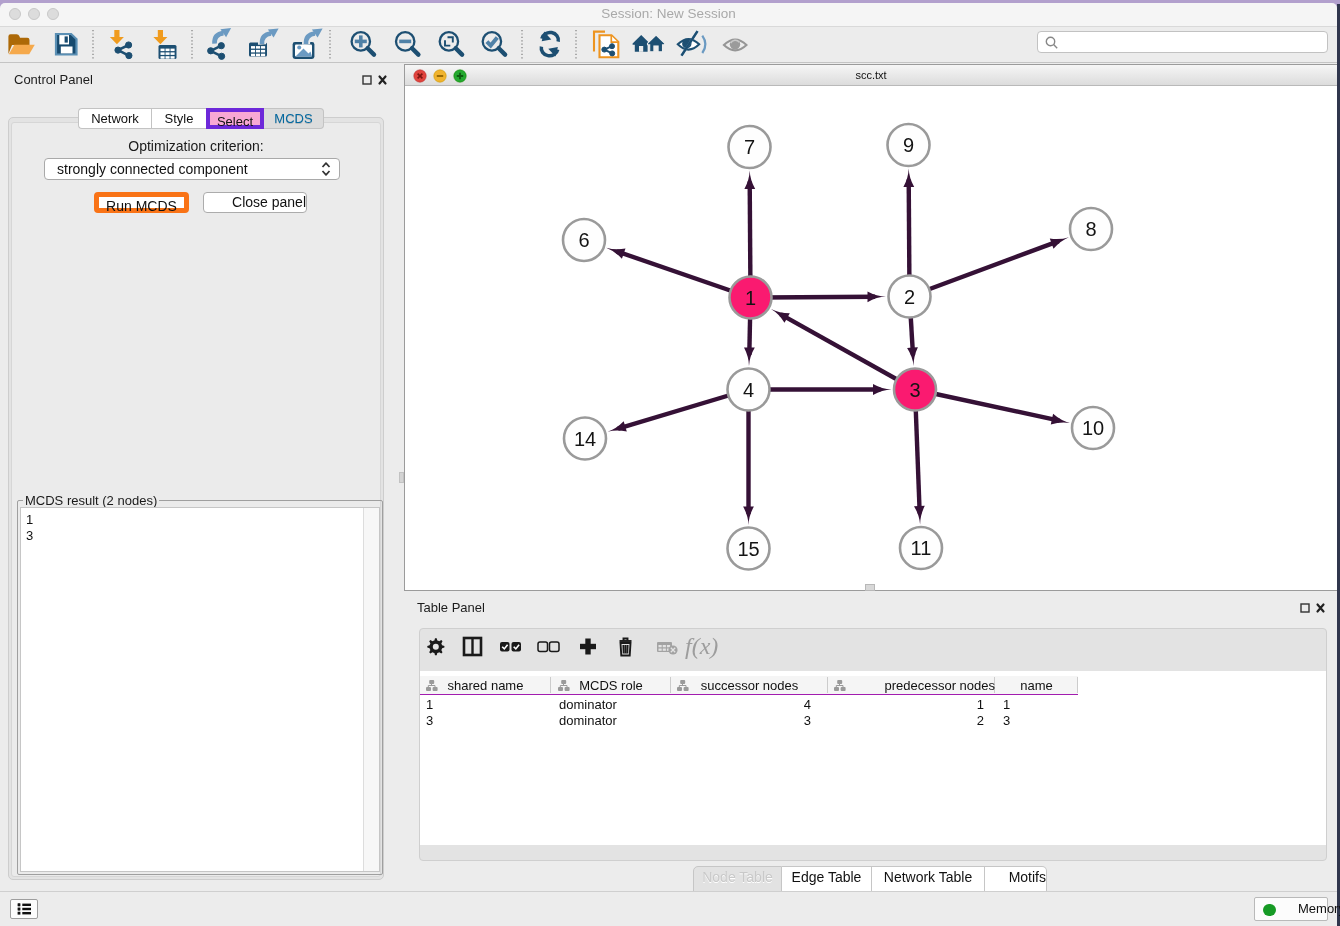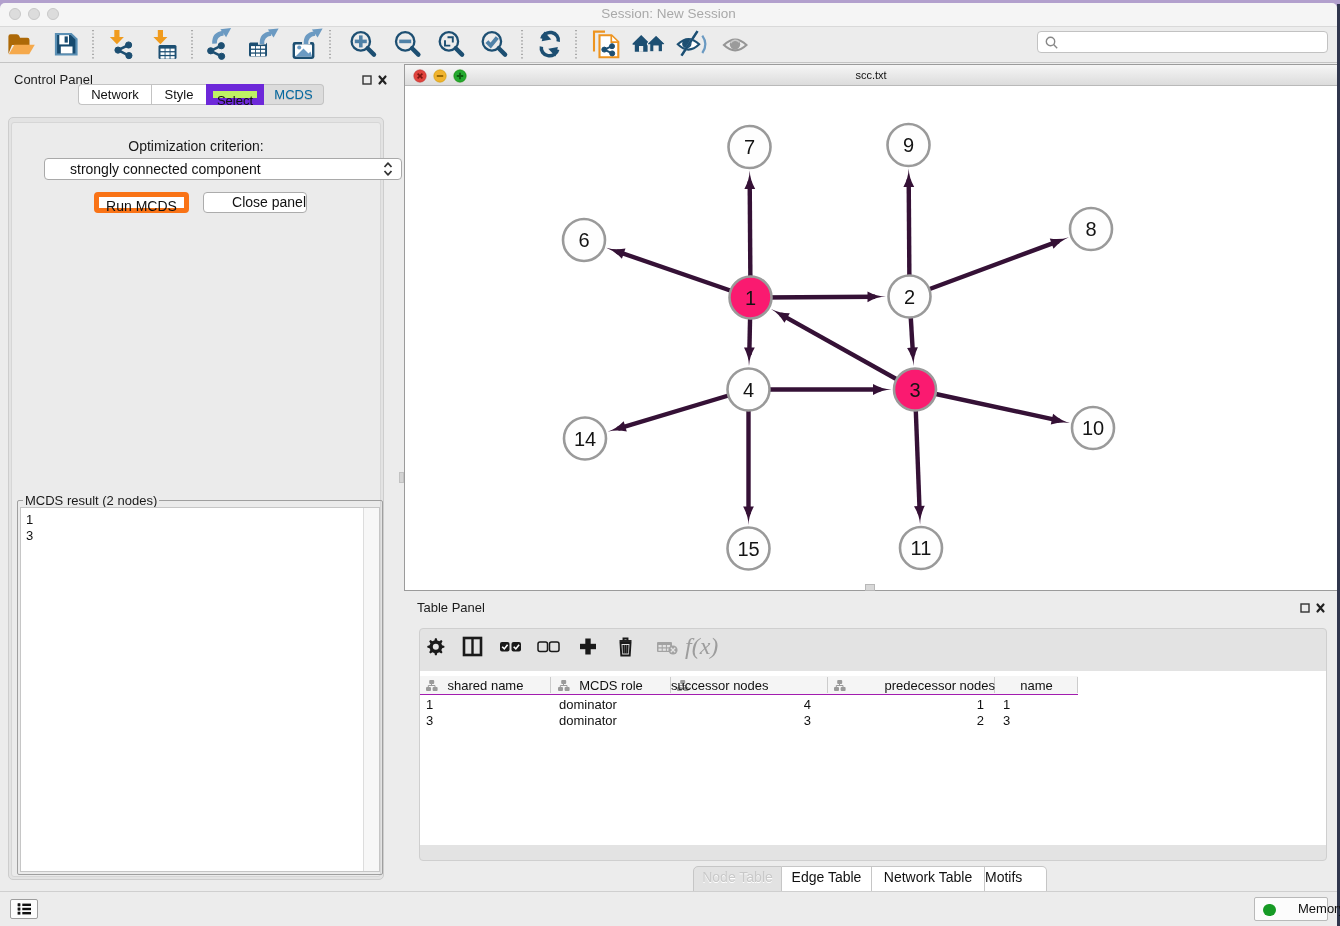--- a/index.html
+++ b/index.html
@@ -167,30 +167,30 @@
 
 <div class="abs" style="left:14px;top:72px;font-size:13px;color:#1c1c1c">Control Panel</div>
 <svg class="abs" width="28" height="14" style="left:361px;top:73px" viewBox="0 0 28 14">
 <rect x="2" y="3" width="8" height="8" fill="none" stroke="#333" stroke-width="1.4"></rect>
 <path d="M18.5 3.5 L24.5 10.5 M24.5 3.5 L18.5 10.5" stroke="#222" stroke-width="2.2" stroke-linecap="round"></path>
 </svg>
 
 <div class="abs" style="left:8px;top:117px;width:376px;height:763px;background:#e3e3e3;border:1px solid #cdcdcd;border-radius:5px"></div>
 <div class="abs" style="left:11px;top:122px;width:370px;height:755px;background:#ebebeb;border:1px solid #d6d6d6;border-radius:3px"></div>
 
-<div class="abs" style="left:78px;top:84px;height:21px;display:flex;font-size:13px">
+<div class="abs" style="left:78px;top:108px;height:21px;display:flex;font-size:13px">
 <div style="width:73px;background:#fff;border:1px solid #c3c3c3;border-right:none;border-radius:4px 0 0 4px;text-align:center;line-height:20px;color:#111">Network</div>
 <div style="width:55px;background:#fff;border:1px solid #c3c3c3;border-right:none;text-align:center;line-height:20px;color:#111">Style</div>
-<div style="width:58px;background:#bef264;border:7px solid #6d28d9;text-align:center;line-height:20px;color:#111">Select</div>
+<div style="width:58px;background:#f9a8d4;border:4px solid #6d28d9;text-align:center;line-height:20px;color:#111">Select</div>
 <div style="width:60px;background:#dcdcdc;border:1px solid #c3c3c3;border-left:none;border-radius:0 4px 4px 0;text-align:center;line-height:20px;color:#0369a1;text-shadow:0 1px 0 #bbb">MCDS</div>
 </div>
 
 <div class="abs" style="left:0;top:138px;width:392px;text-align:center;font-size:14px;color:#1a1a1a">Optimization criterion:</div>
 
-<div class="abs" style="left:44px;top:158px;width:358px;height:22px;background:#fff;border:1px solid #a9a9a9;border-radius:4px;font-size:14px;color:#111;line-height:20px;padding-left:25px">strongly connected component
+<div class="abs" style="left:44px;top:158px;width:296px;height:22px;background:#fff;border:1px solid #a9a9a9;border-radius:4px;font-size:14px;color:#111;line-height:20px;padding-left:12px">strongly connected component
 <svg width="12" height="16" style="position:absolute;right:7px;top:2px" viewBox="0 0 12 16">
       <path d="M2.5 6 L6 2.2 L9.5 6" fill="none" stroke="#333" stroke-width="1.7" stroke-linejoin="round"></path>
       <path d="M2.5 10 L6 13.8 L9.5 10" fill="none" stroke="#333" stroke-width="1.7" stroke-linejoin="round"></path>
     </svg>
 </div>
 
 <div class="abs" style="left:94px;top:192px;width:95px;height:21px;background:#fff;border:5px solid #f97316;border-radius:4px;text-align:center;font-size:14px;color:#111;line-height:19px">Run MCDS</div>
 <div class="abs" style="left:203px;top:192px;width:104px;height:21px;background:#fff;border:1px solid #acacac;border-radius:4px;text-align:right;font-size:14px;color:#111;line-height:19px">Close panel</div>
 
 <div class="abs" style="left:17px;top:500px;width:366px;height:375px;border:1px solid #9f9f9f;border-radius:2px"></div>
@@ -359,21 +359,21 @@
   <g stroke="#cccccc">
         <line x1="130.5" y1="1" x2="130.5" y2="17"></line>
         <line x1="250.5" y1="1" x2="250.5" y2="17"></line>
         <line x1="407.5" y1="1" x2="407.5" y2="17"></line>
         <line x1="574.5" y1="1" x2="574.5" y2="17"></line>
         <line x1="657.5" y1="1" x2="657.5" y2="17"></line>
       </g>
  </svg>
  <div style="position:absolute;left:0;top:2px;width:131px;text-align:center">shared name</div>
  <div style="position:absolute;left:131px;top:2px;width:120px;text-align:center">MCDS role</div>
- <div style="position:absolute;left:251px;top:2px;width:157px;text-align:left">successor nodes</div>
+ <div style="position:absolute;left:251px;top:2px;width:157px;text-align:center">successor nodes</div>
  <div style="position:absolute;left:408px;top:2px;width:167px;text-align:right">predecessor nodes</div>
  <div style="position:absolute;left:575px;top:2px;width:83px;text-align:center">name</div>
 </div>
 <div class="abs" id="trows" style="left:420px;top:696px;width:906px;font-size:13px;color:#111">
  <div style="position:relative;height:16px">
   <div style="position:absolute;left:6px;top:1px">1</div>
   <div style="position:absolute;left:139px;top:1px">dominator</div>
   <div style="position:absolute;left:251px;top:1px;width:140px;text-align:right">4</div>
   <div style="position:absolute;left:408px;top:1px;width:156px;text-align:right">1</div>
   <div style="position:absolute;left:583px;top:1px">1</div>
@@ -384,21 +384,21 @@
   <div style="position:absolute;left:251px;top:1px;width:140px;text-align:right">3</div>
   <div style="position:absolute;left:408px;top:1px;width:156px;text-align:right">2</div>
   <div style="position:absolute;left:583px;top:1px">3</div>
  </div>
 </div>
 
 <div class="abs" style="left:693px;top:866px;height:32px;display:flex;font-size:14px">
 <div style="width:89px;background:#e2e2e2;border:1px solid #c6c6c6;border-radius:5px 0 0 5px;text-align:center;line-height:20px;color:#c9c9c9;text-shadow:0 1px 0 #fff">Node Table</div>
 <div style="width:90px;background:#fff;border:1px solid #c6c6c6;border-left:none;text-align:center;line-height:20px;color:#111">Edge Table</div>
 <div style="width:113px;background:#fff;border:1px solid #c6c6c6;border-left:none;text-align:center;line-height:20px;color:#111">Network Table</div>
-<div style="width:62px;background:#fff;border:1px solid #c6c6c6;border-left:none;border-radius:0 5px 5px 0;text-align:left;line-height:20px;color:#111">Motifs</div>
+<div style="width:62px;background:#fff;border:1px solid #c6c6c6;border-left:none;border-radius:0 5px 5px 0;text-align:right;line-height:20px;color:#111">Motifs</div>
 </div>
 
 <div class="abs" style="left:0;top:891px;width:1337px;height:35px;background:#ececec;border-top:1px solid #cfcfcf"></div>
 <div class="abs" style="left:10px;top:899px;width:28px;height:20px;background:#fcfcfc;border:1px solid #9e9e9e;border-radius:2px">
 <svg width="26" height="18" viewBox="0 0 26 18">
       <line x1="8" y1="3" x2="8" y2="15" stroke="#111" stroke-width="0.8" stroke-dasharray="1,1.4"></line>
       <g fill="#111">
         <rect x="6.6" y="3.4" width="2.8" height="2.8"></rect>
         <rect x="6.6" y="7.6" width="2.8" height="2.8"></rect>
         <rect x="6.6" y="11.8" width="2.8" height="2.8"></rect>

